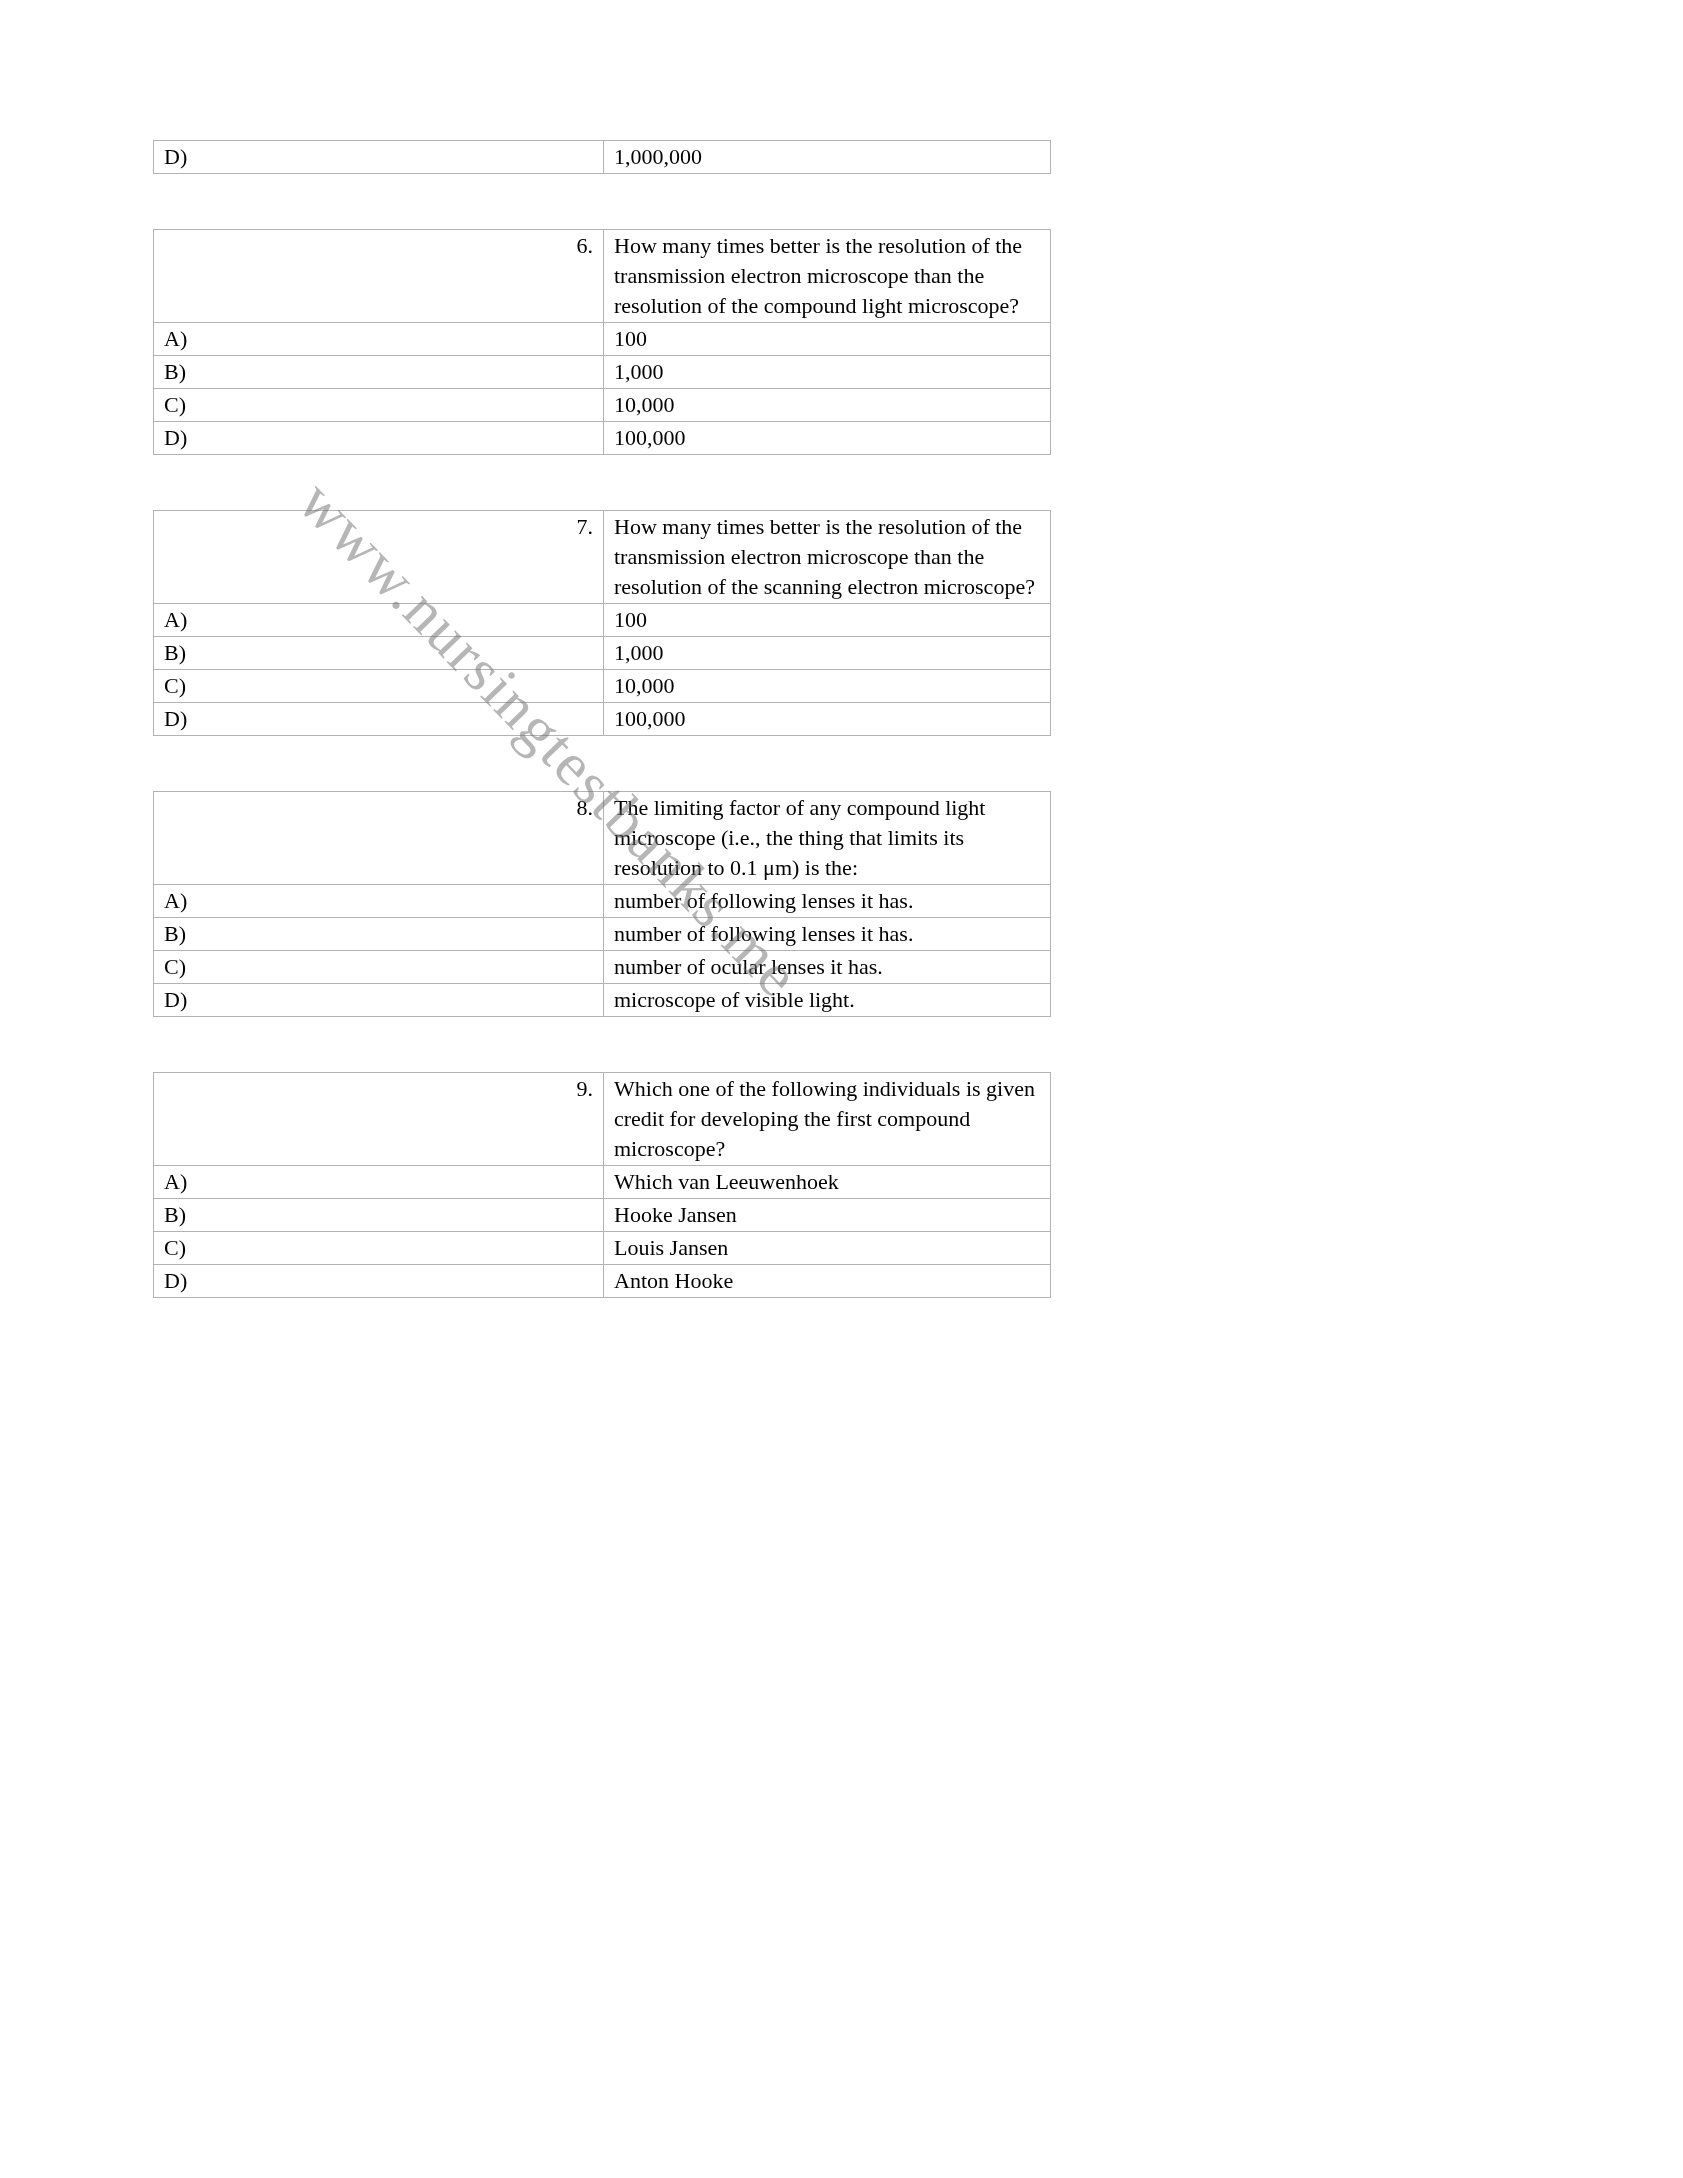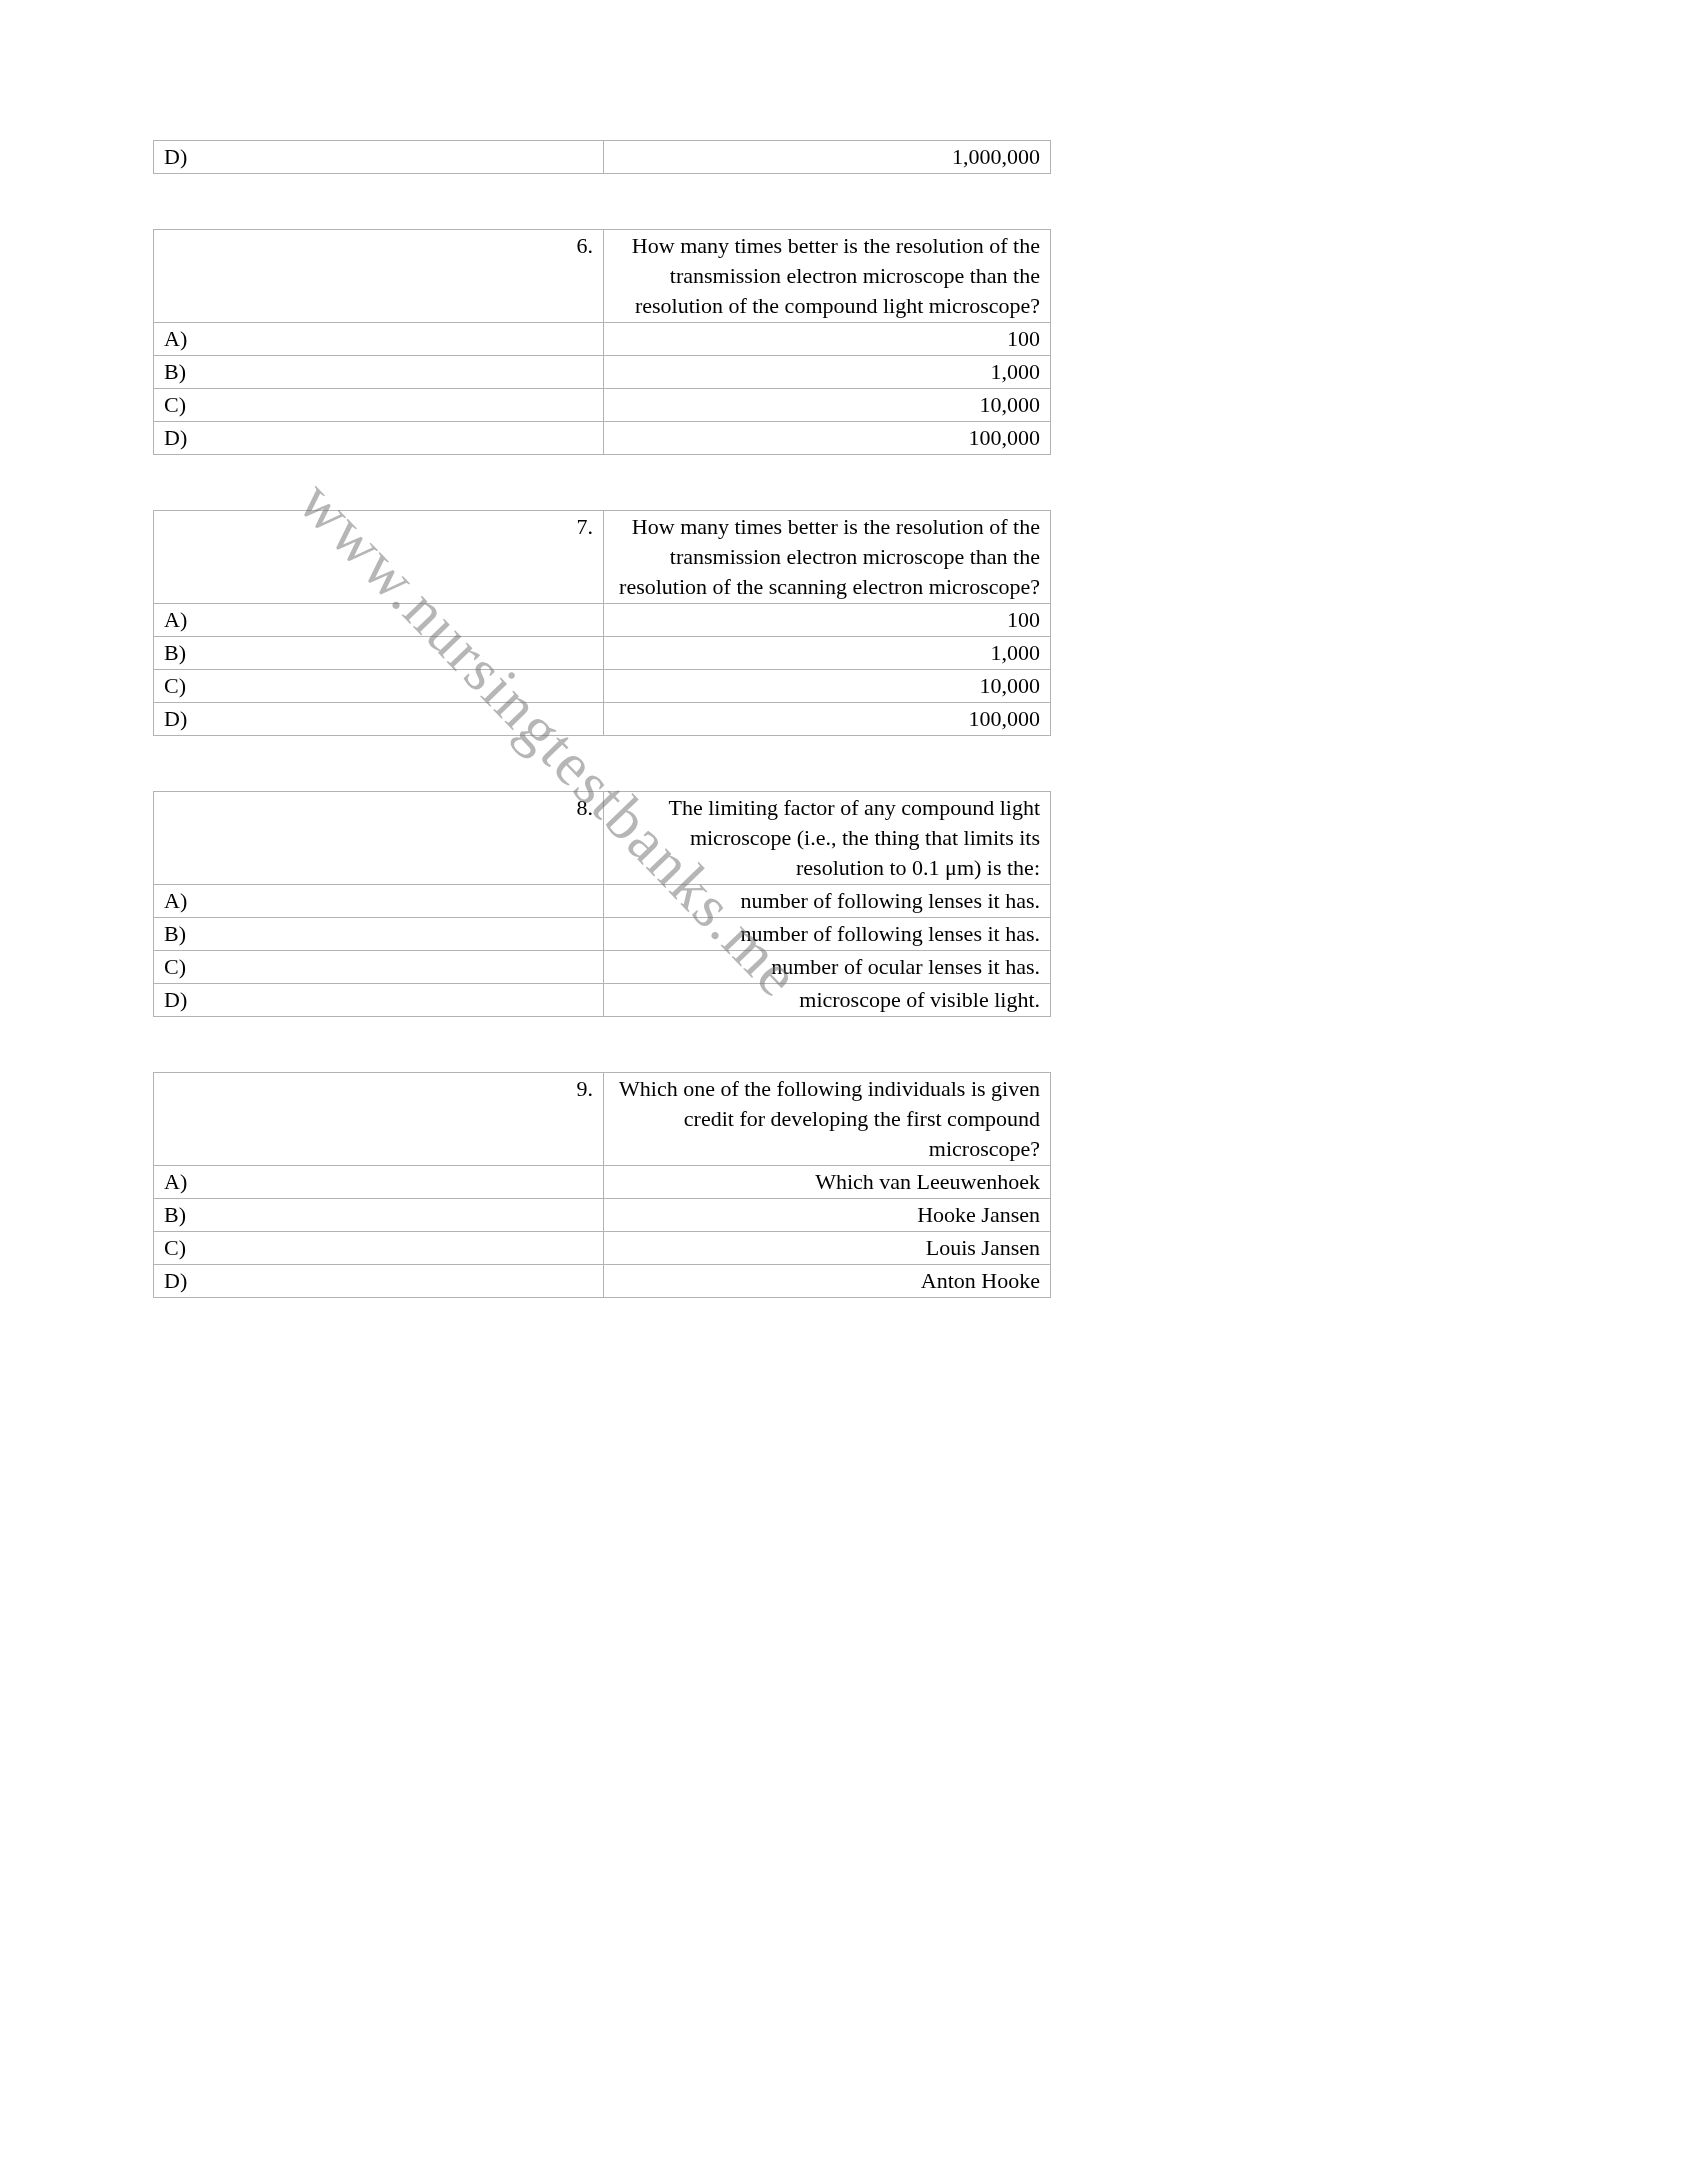--- a/index.html
+++ b/index.html
@@ -42,21 +42,21 @@
   td.num-cell {
     text-align: right;
     vertical-align: middle;
     padding-right: 12px;
   }
   td.letter-cell {
     text-align: left;
     padding-left: 12px;
   }
   td.text-cell {
-    text-align: right;
+    text-align: left;
   }
   .watermark {
     position: absolute;
     left: 335px;
     top: 467px;
     transform: rotate(46deg);
     transform-origin: 0 0;
     font-family: "Liberation Serif", serif;
     font-size: 61px;
     letter-spacing: 2px;

